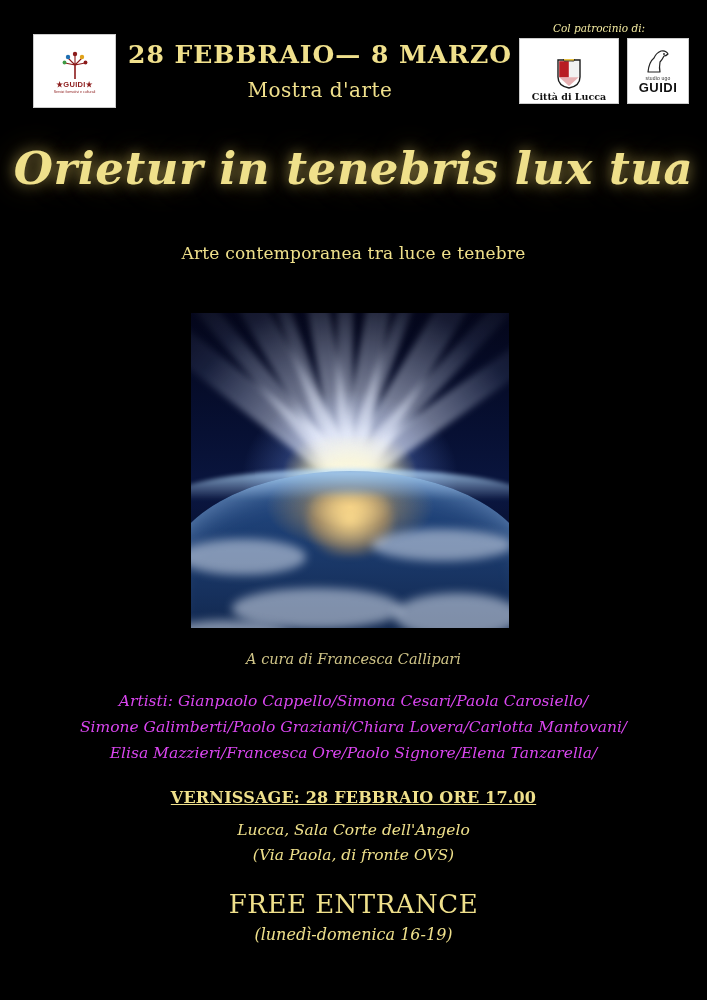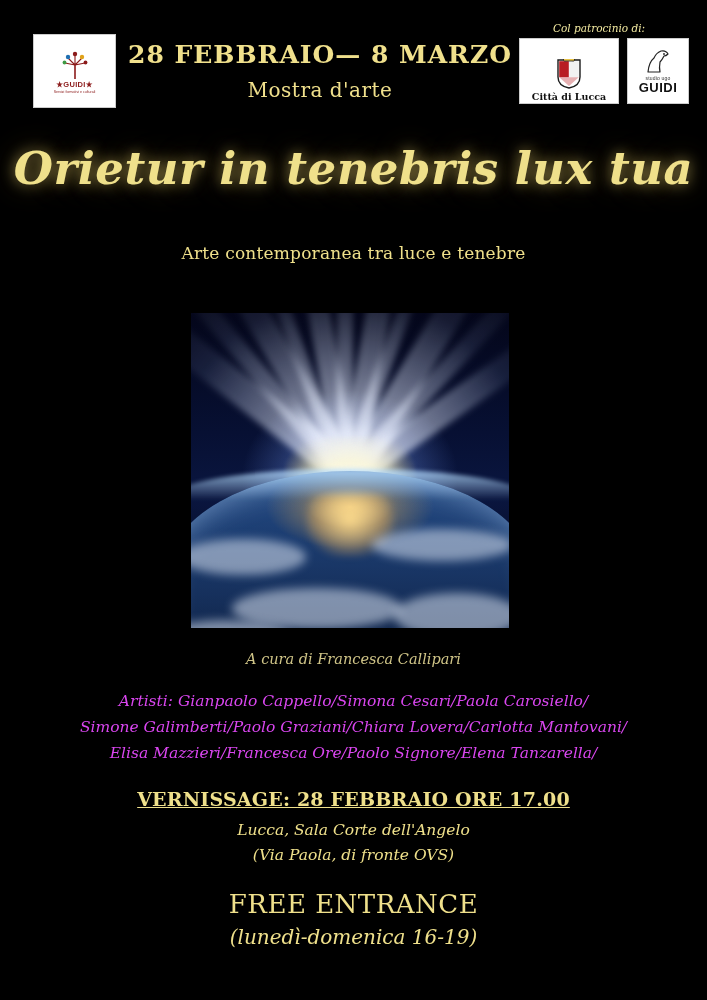--- a/index.html
+++ b/index.html
@@ -295,21 +295,21 @@
 
   .vernissage {
     position: absolute;
     top: 788px;
     left: 0;
     width: 707px;
     text-align: center;
   }
   .vernissage-line {
     font-family: "DejaVu Serif", serif;
-    font-size: 19px;
+    font-size: 16px;
     font-weight: bold;
     color: #efe08b;
     text-decoration: underline;
     letter-spacing: 0.2px;
   }
   .venue {
     position: absolute;
     top: 818px;
     left: 0;
     width: 707px;
@@ -333,21 +333,21 @@
     letter-spacing: 0.5px;
   }
   .hours {
     position: absolute;
     top: 925px;
     left: 0;
     width: 707px;
     text-align: center;
     font-family: "DejaVu Serif", serif;
     font-style: italic;
-    font-size: 20px;
+    font-size: 16px;
     color: #efe08b;
   }
 </style>
 </head>
 <body>
 
 <div class="poster">
 
   <div class="top-row">
 

